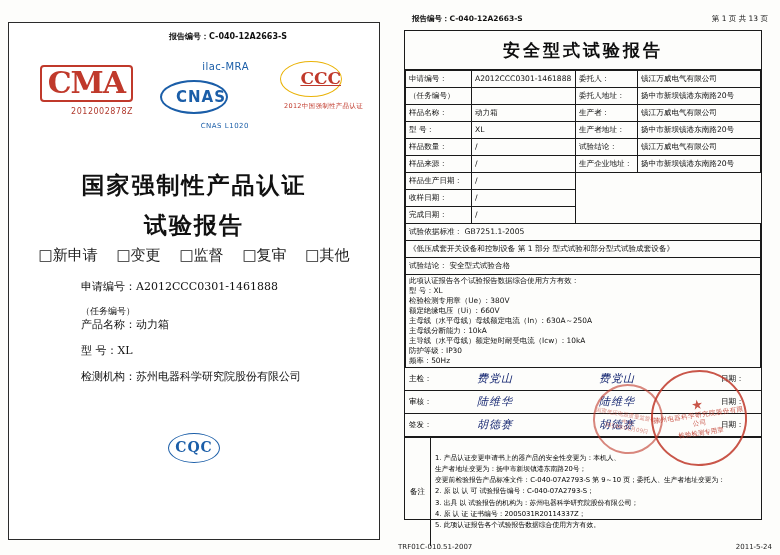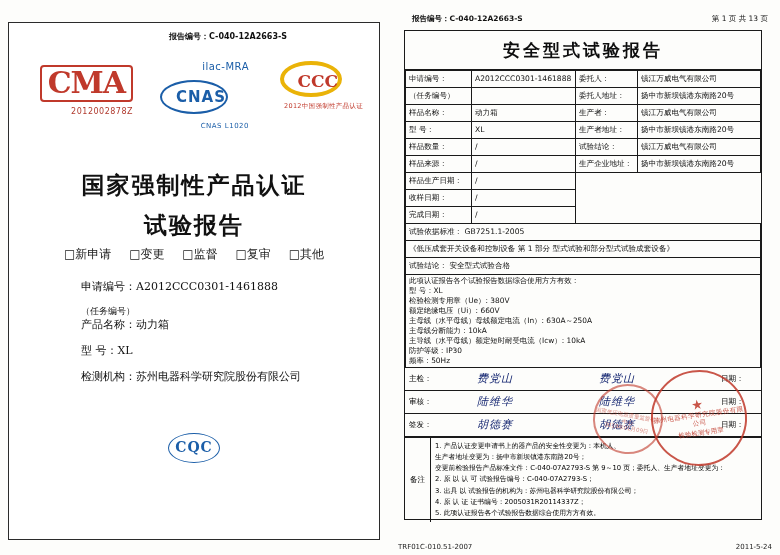--- a/index.html
+++ b/index.html
@@ -86,27 +86,28 @@
   }
   .cnas-sub {
     font-size: 7px;
     color: #1b5ea8;
     margin-top: 4px;
     letter-spacing: 0.5px;
   }
   .ccc-circle {
     width: 62px; height: 36px;
     margin: 0 auto;
-    border: 4px solid #eab308;
+    border: 1px solid #eab308;
     border-radius: 50%;
     color: #c0392b;
     font-size: 17px;
     font-weight: bold;
     line-height: 33px;
     font-family: "DejaVu Serif", "Liberation Serif", serif;
+    text-decoration: underline;
   }
   .ccc-sub {
     font-size: 6.5px;
     color: #c0392b;
     margin-top: 5px;
     letter-spacing: 0.3px;
   }
 
   .left-title {
     position: absolute;
@@ -119,21 +120,21 @@
     color: #111;
     letter-spacing: 2px;
     line-height: 1.75;
   }
 
   .checkboxes {
     position: absolute;
     left: 0; top: 223px;
     width: 100%;
     text-align: center;
-    font-size: 12px;
+    font-size: 15px;
     color: #222;
   }
   .checkboxes span { margin: 0 7px; white-space: nowrap; }
 
   .left-fields {
     position: absolute;
     left: 72px; top: 258px;
     width: 290px;
     font-family: "DejaVu Serif", "Liberation Serif", serif;
     font-size: 11px;
@@ -301,21 +302,21 @@
   .remark-k {
     width: 26px;
     flex: none;
     border-right: 1px solid #1a1a1a;
     font-size: 7.6px;
     display: flex;
     align-items: center;
     justify-content: center;
   }
   .remark-v {
-    padding: 3px 4px;
+    padding: 15px 4px;
     font-size: 6.8px;
     line-height: 1.65;
   }
   .remark-v div { white-space: nowrap; }
 
   .footer-left {
     position: absolute;
     left: 398px; bottom: 4px;
     font-size: 7px;
     color: #222;

